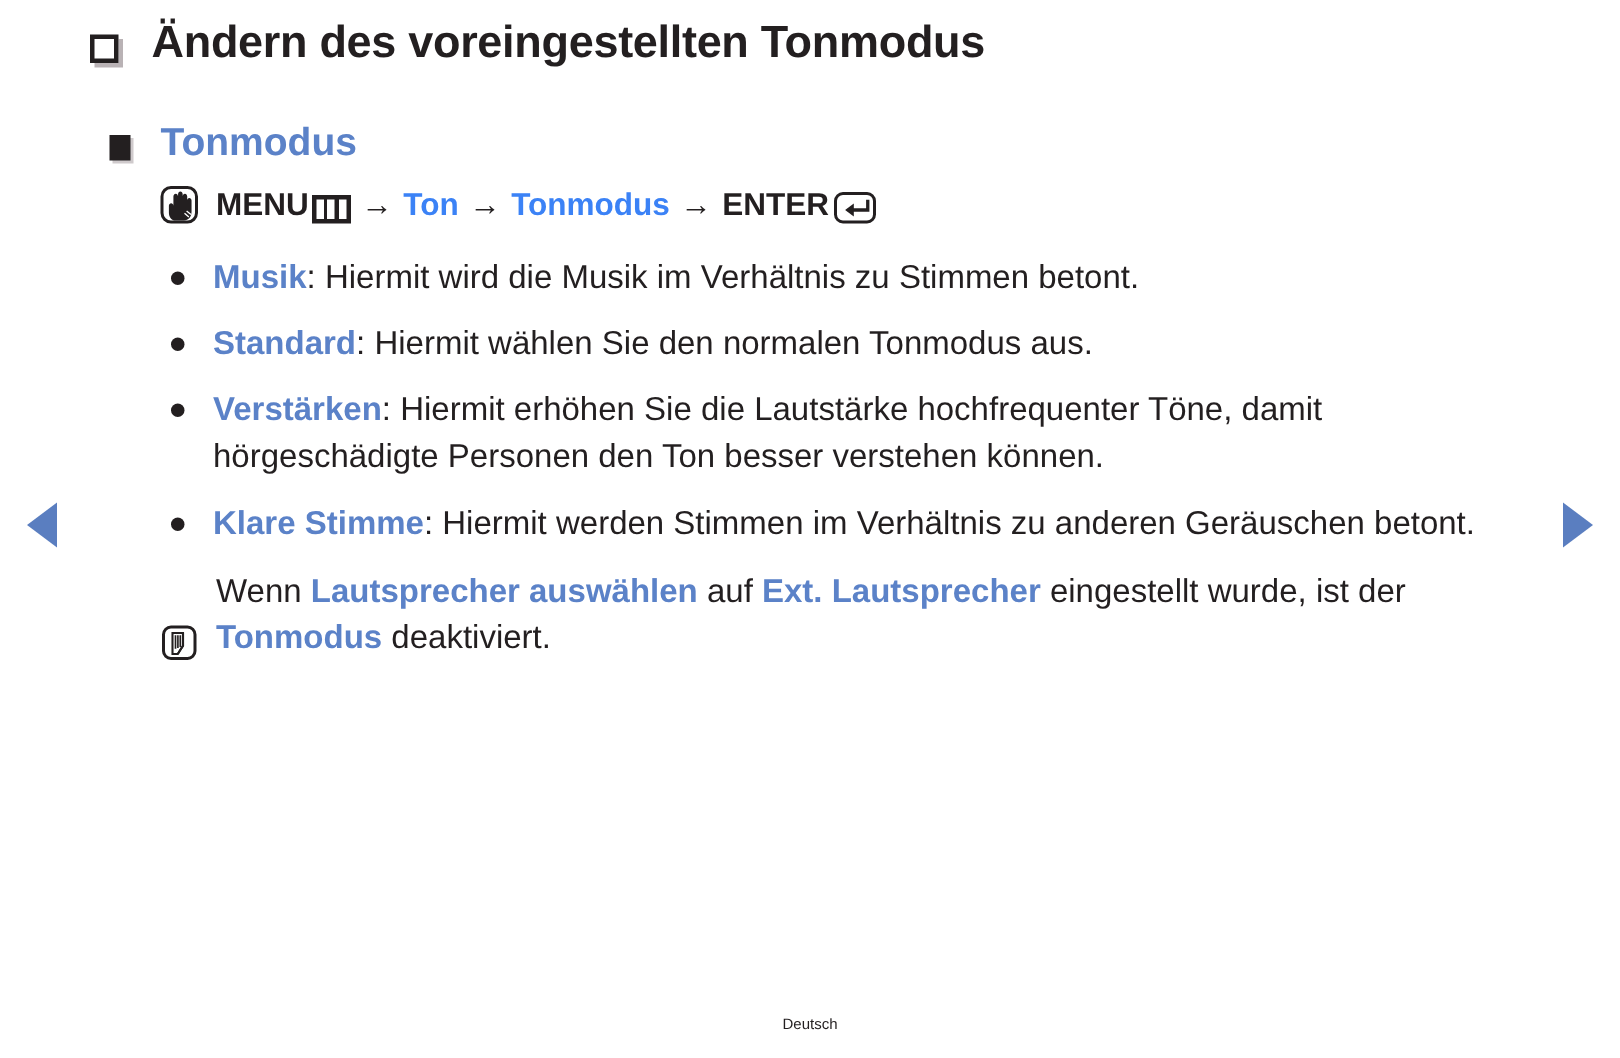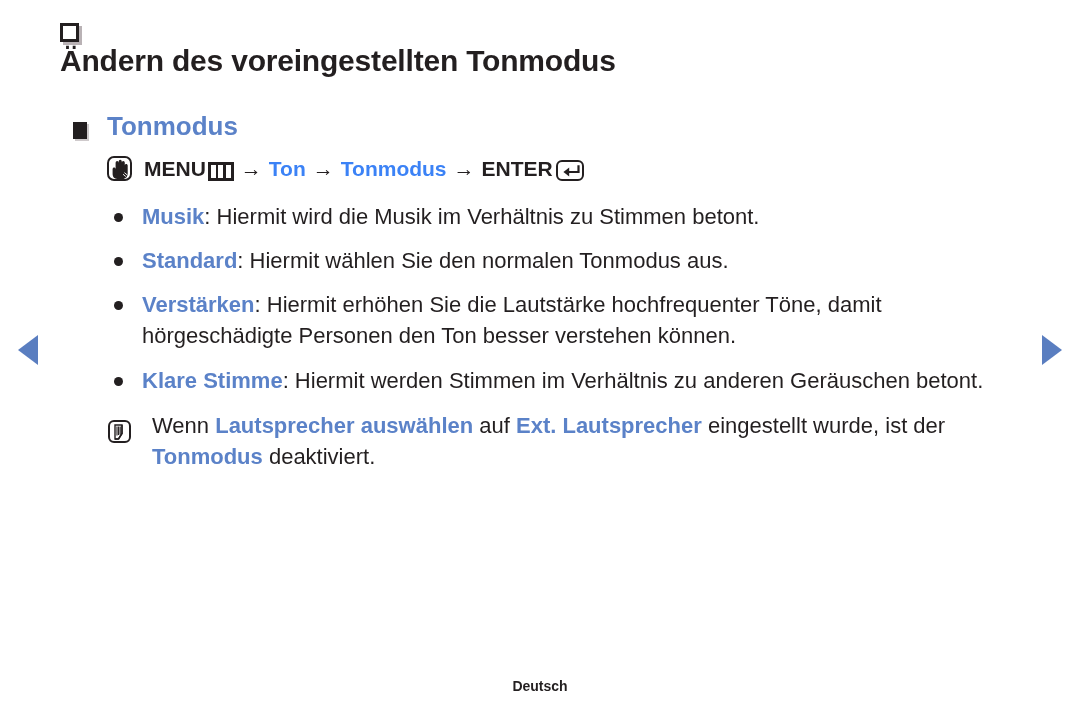--- a/index.html
+++ b/index.html
@@ -48,21 +48,20 @@
     left: 60px;
     top: 0;
     width: 980px;
   }
 
   
   .h1-row {
     display: flex;
     align-items: flex-start;
     margin-top: 10px;
-    flex-direction: column;
   }
   .sq-hollow {
     flex: 0 0 auto;
     width: 19px; height: 19px;
     border: 3px solid #231f20;
     background: #ffffff;
     box-shadow: 3px 3px 0 0 #b9b2b5;
     margin-top: 13px;
     margin-right: 22px;
   }
@@ -182,23 +181,22 @@
     max-width: 890px;
   }
   .bullet-text .term {
     color: #5b82c8;
     font-weight: bold;
   }
 
   
   .note-row {
     display: flex;
-    align-items: flex-start;
+    align-items: flex-end;
     margin-top: 14px;
-    gap: 8px;
   }
   .icon-note {
     flex: 0 0 auto;
     width: 23px; height: 23px;
     border: 2px solid #231f20;
     border-radius: 6px;
     margin-left: 48px;
     margin-right: 13px;
     margin-top: 10px;
     position: relative;
@@ -214,22 +212,22 @@
     color: #5b82c8;
     font-weight: bold;
   }
 
   
   .footer {
     position: absolute;
     left: 0; right: 0;
     top: 678px;
     text-align: center;
-    font-size: 14px;
-    font-weight: bold;
+    font-size: 10px;
+    font-weight: normal;
     color: #231f20;
   }
 </style>
 </head>
 <body>
 
 <div class="page">
 
   <div class="nav-arrow left"></div>
   <div class="nav-arrow right"></div>

